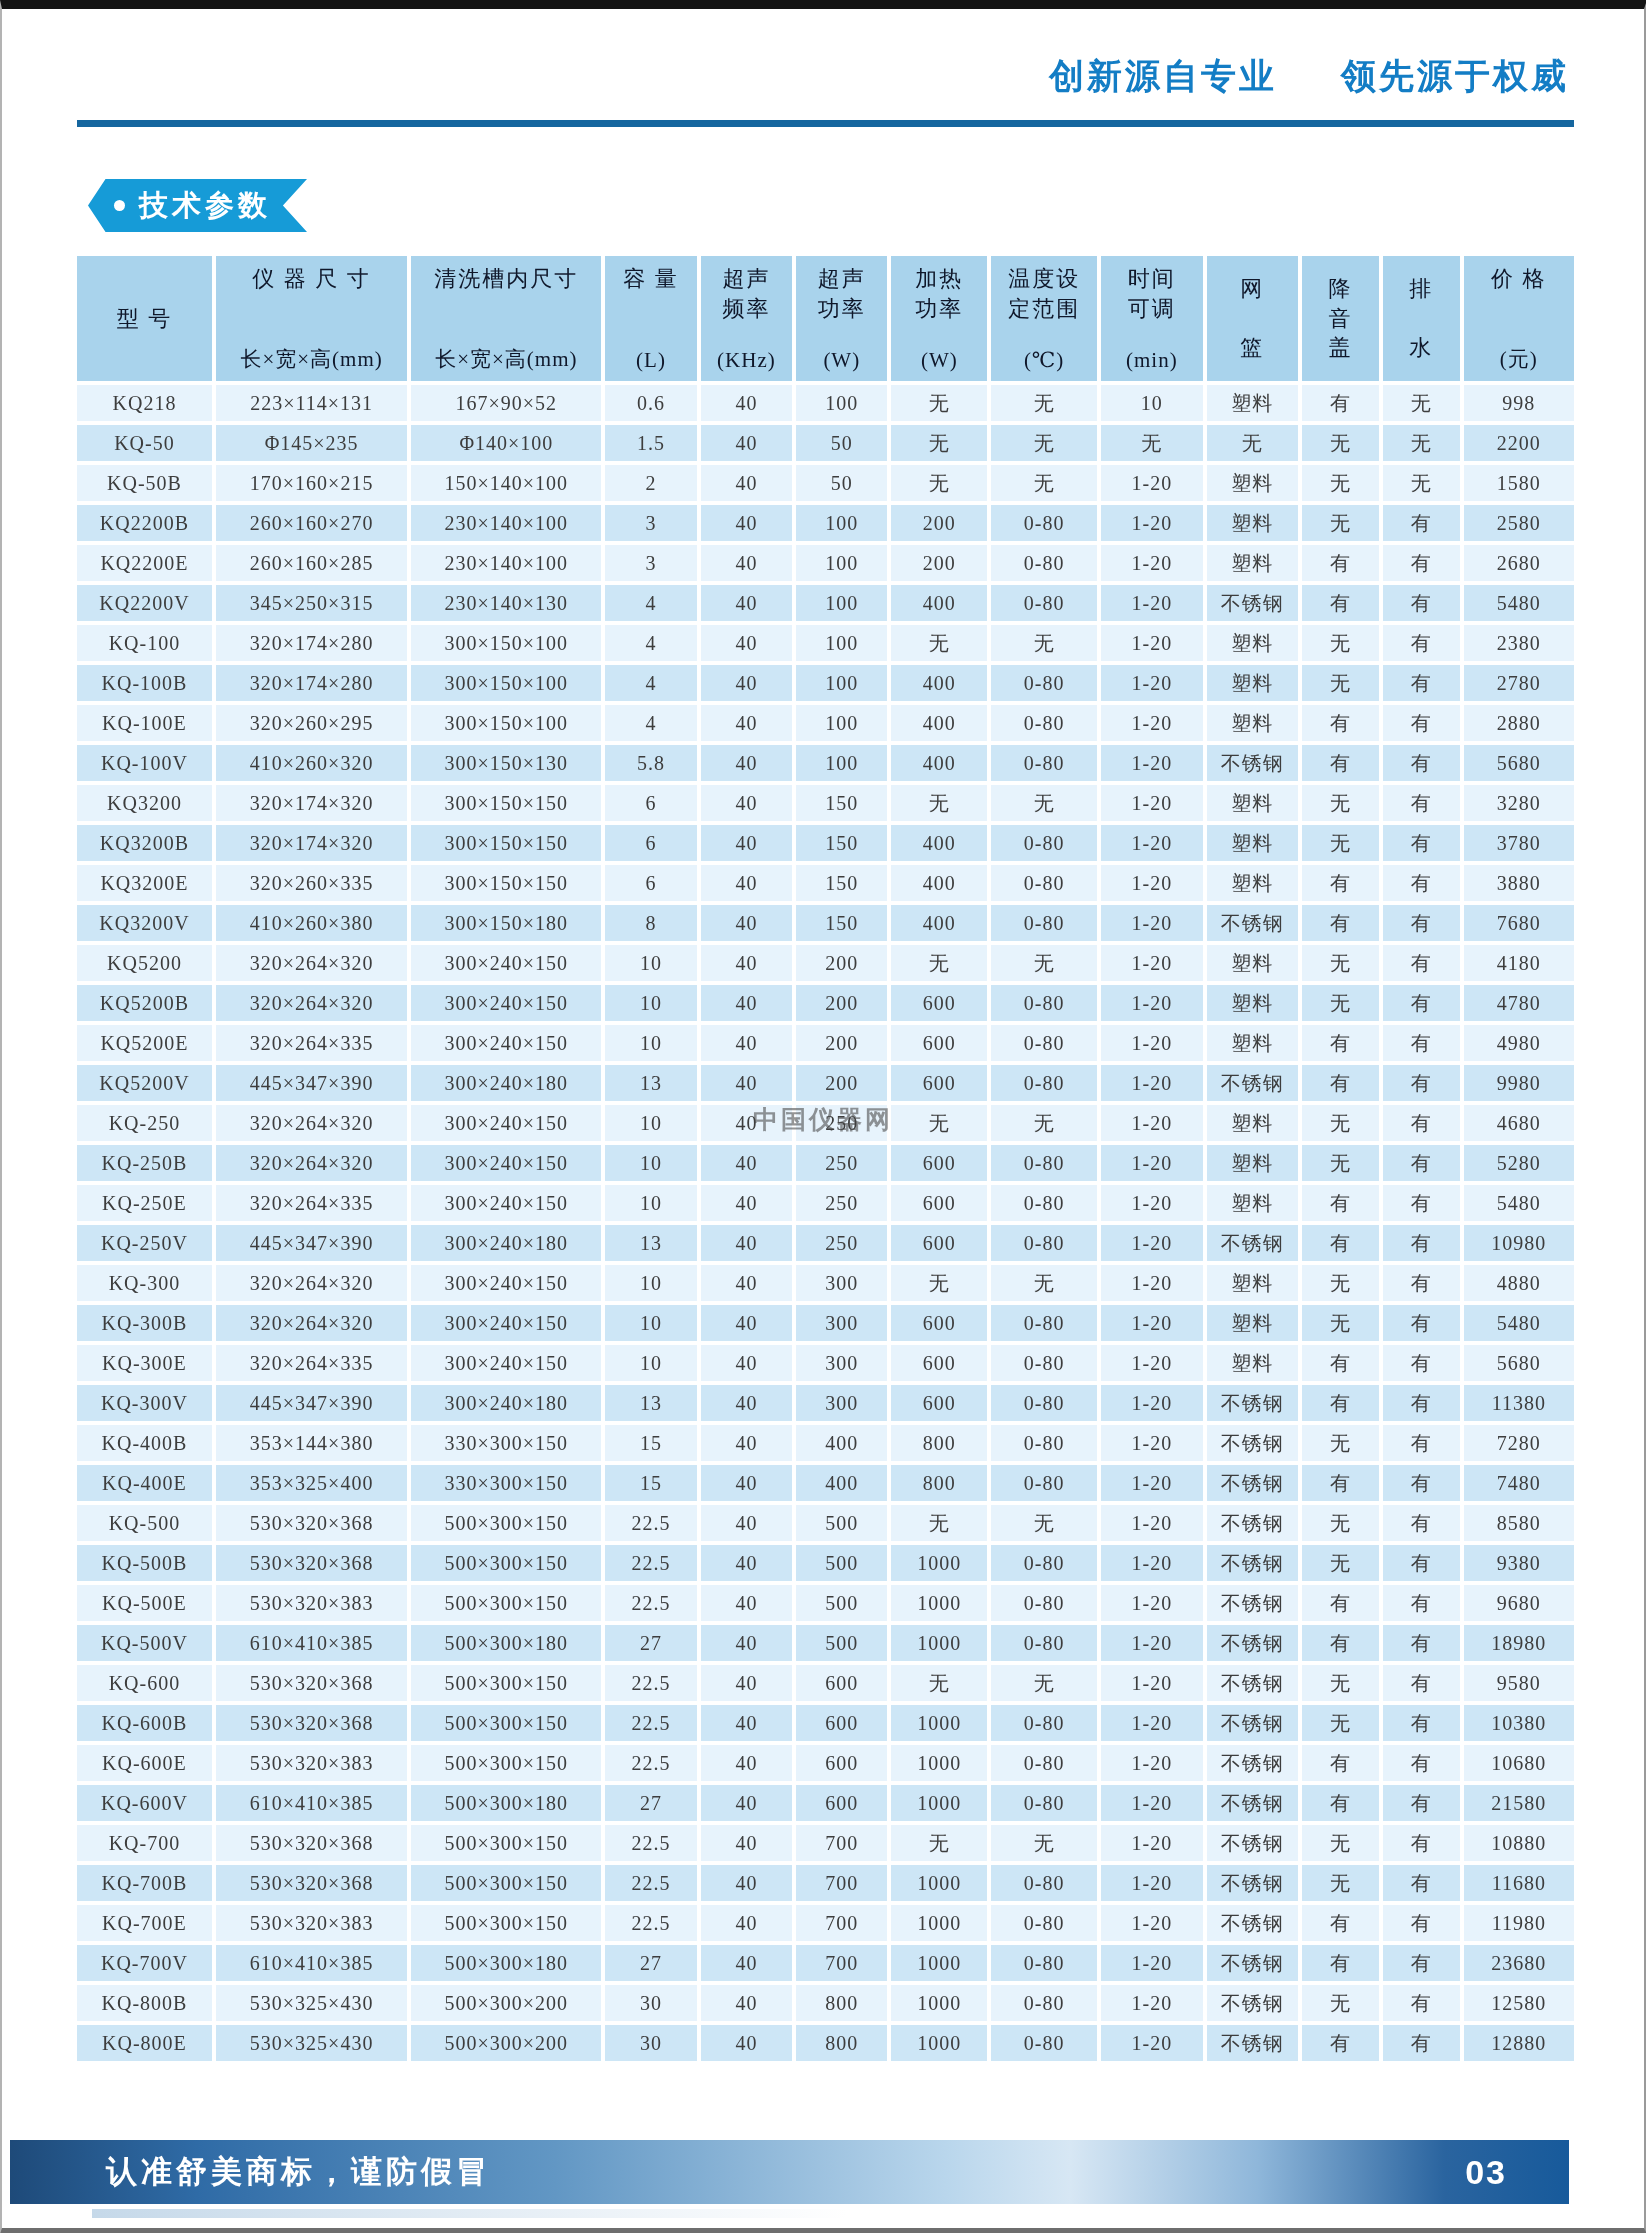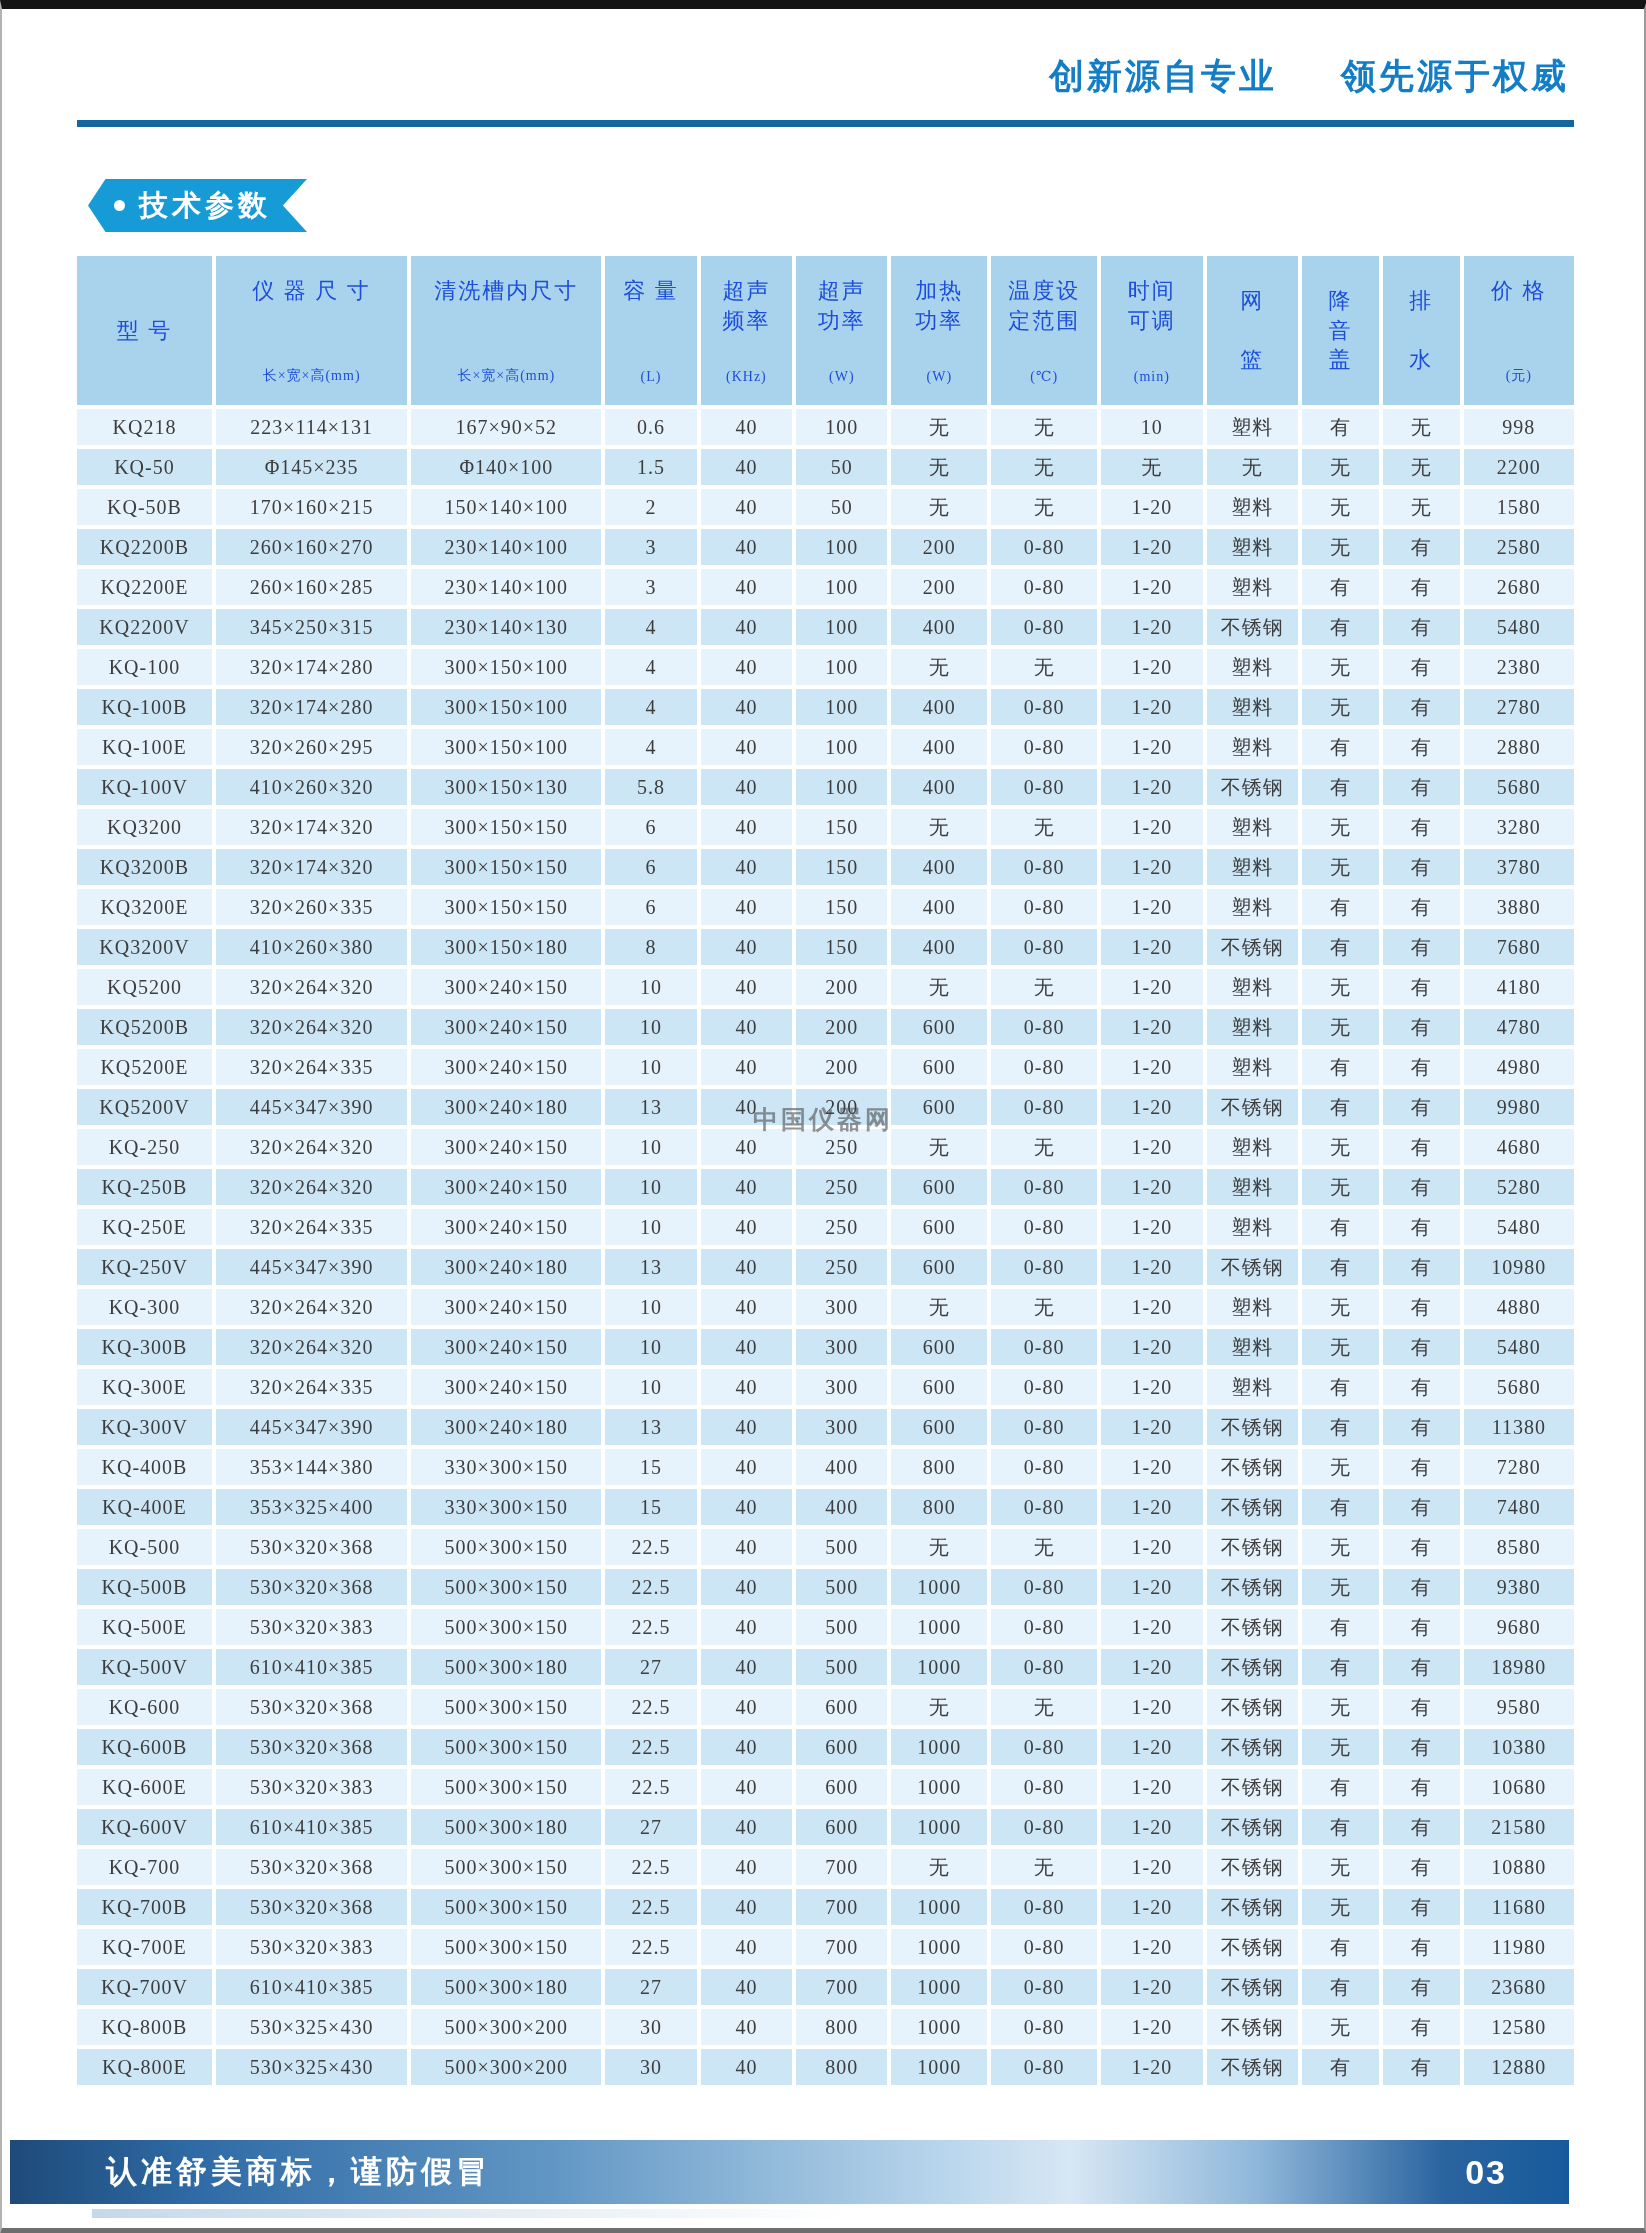--- a/index.html
+++ b/index.html
@@ -42,33 +42,33 @@
     letter-spacing:4px;margin-left:14px;white-space:nowrap;
   }
   
   .spec-table{
     position:absolute;top:243px;left:71px;width:1505px;
     border-collapse:separate;border-spacing:4px 4px;
     table-layout:fixed;
     font-family:"Liberation Serif","DejaVu Serif",serif;
   }
   .spec-table th{
-    background:#a9d3ec;height:109px;padding:20px 2px;
-    font-weight:normal;color:#1d4ed8;vertical-align:middle;
+    background:#a9d3ec;height:109px;padding:8px 2px;
+    font-weight:normal;color:#0f172a;vertical-align:middle;
   }
   .hwrap{
     display:flex;flex-direction:column;justify-content:space-between;
     align-items:center;height:100%;
   }
   .hwrap.noline{justify-content:center;}
   .hlabel{
     font-size:22px;letter-spacing:2px;white-space:pre-line;
     line-height:1.35;text-align:center;
   }
-  .hunit{font-size:14px;letter-spacing:1px;white-space:nowrap;}
+  .hunit{font-size:21px;letter-spacing:1px;white-space:nowrap;}
   .spec-table td{
     height:36px;text-align:center;vertical-align:middle;
     font-size:20px;color:#3d3d3d;letter-spacing:1px;white-space:nowrap;
     padding:0 1px;
   }
   .spec-table tbody tr:nth-child(odd) td{background:#e7f3fc;}
   .spec-table tbody tr:nth-child(even) td{background:#cde6f6;}
   
   .watermark{
     position:absolute;left:50%;top:50%;transform:translate(-50%,-50%);

